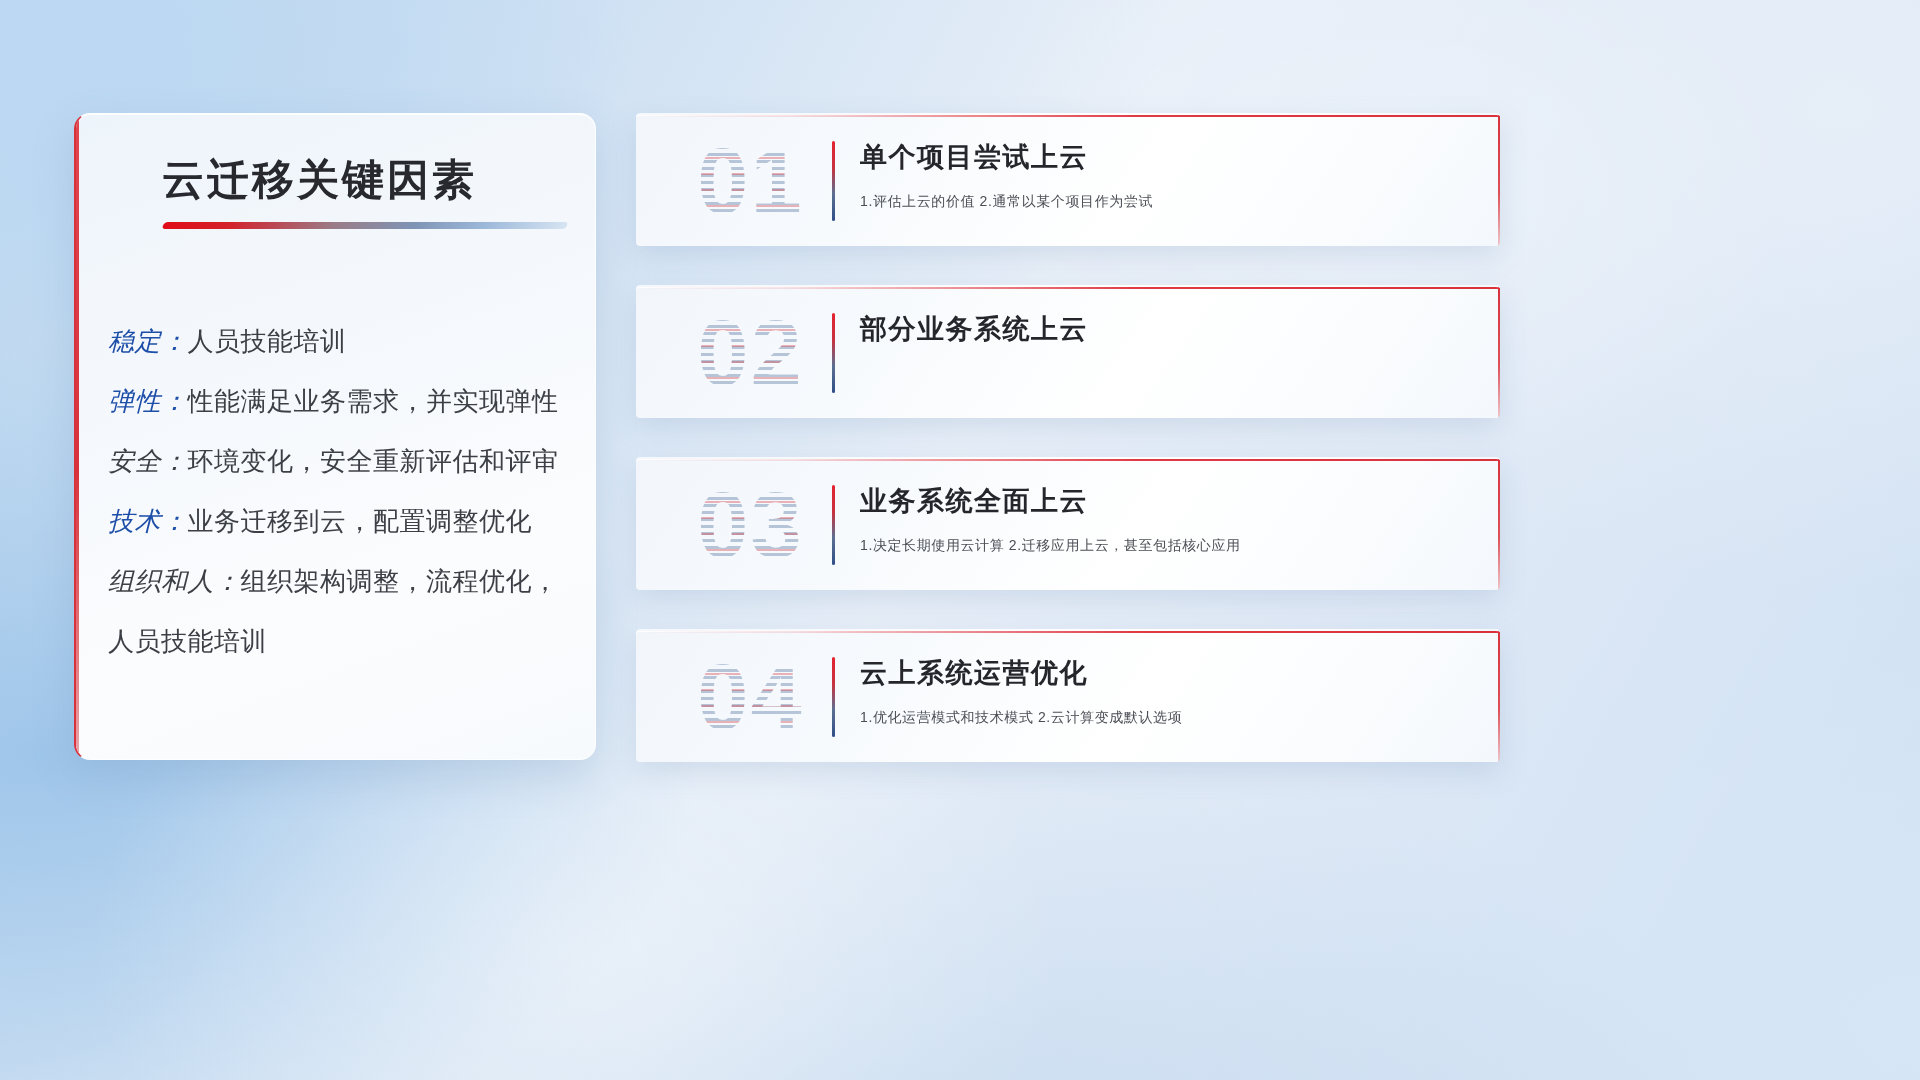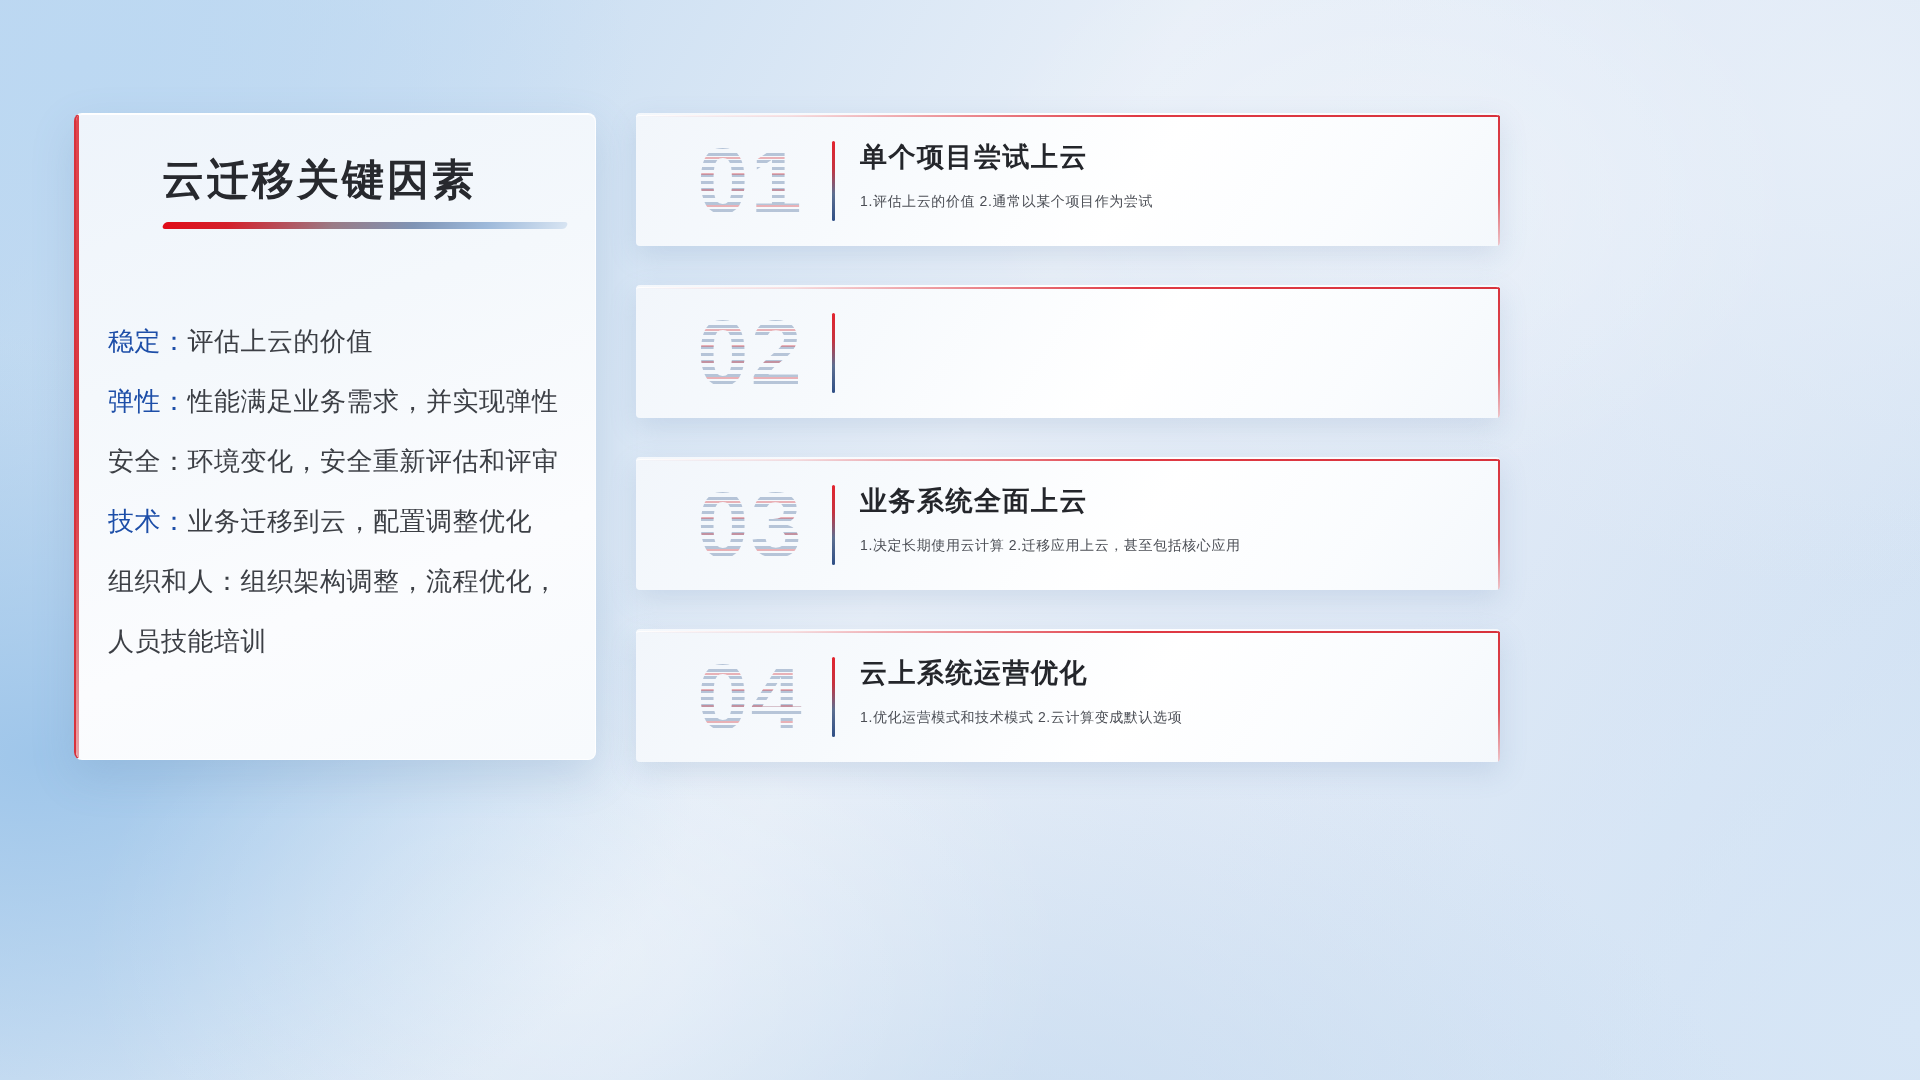--- a/index.html
+++ b/index.html
@@ -21,21 +21,21 @@
   .bg-soft{position:absolute;inset:0;z-index:1;pointer-events:none;
     background:
       radial-gradient(700px 500px at 30% 88%, rgba(255,255,255,.38) 0%, rgba(255,255,255,0) 70%),
       radial-gradient(600px 420px at 72% 18%, rgba(255,255,255,.30) 0%, rgba(255,255,255,0) 70%);
   }
   .stage{position:absolute;inset:0;z-index:2;}
 
   
   .left-card{
     position:absolute;left:74px;top:113px;width:519px;height:645px;
-    border-radius:8px;
+    border-radius:16px;
     background:linear-gradient(160deg,#eef4fb 0%,#f4f8fc 35%,#fbfcfe 70%,#f7fafd 100%);
     border:1px solid rgba(255,255,255,.85);
     border-left:2px solid #d8323c;
     box-shadow:0 16px 44px rgba(86,124,170,.20), inset 0 1px 0 rgba(255,255,255,.9);
     overflow:hidden;
   }
   .left-card::after{content:"";position:absolute;left:0;top:0;bottom:0;width:3px;
     background:linear-gradient(180deg,#e0464f 0%,#d8323c 55%,#e9a4a9 100%);}
   .left-title{
     position:absolute;left:86px;top:38px;width:410px;
@@ -46,21 +46,21 @@
     position:absolute;left:87px;top:108px;width:404px;height:7px;border-radius:4px;
     background:linear-gradient(90deg,#e00c18 0%,#d4202b 16%,#9a7b86 42%,#7f94b5 62%,#9db9da 80%,#d7e4f2 100%);
     transform:skewX(-24deg);
     transform-origin:left center;
   }
   .factors{position:absolute;left:0;right:0;top:197px;}
   .factor{
     padding-left:32px;font-size:26px;line-height:60px;color:#3c3f45;letter-spacing:.5px;
     white-space:nowrap;
   }
-  .factor .k{font-weight:400;}
+  .factor .k{font-weight:400;font-style:italic;}
   .factor.accent .k{color:#1d4ea8;}
   .factor.plain .k{color:#3c3f45;margin-top:33px;}
   .factor.wrap{white-space:normal;padding-right:24px;}
 
   
   .cards{position:absolute;left:636px;top:113px;width:864px;}
   .card{
     position:relative;height:131px;margin-bottom:39px;border-radius:4px;
     background:linear-gradient(125deg,#f2f6fb 0%,#f7fafd 28%,#ffffff 58%,#fafcfe 82%,#f4f8fc 100%);
     border-top:2px solid transparent;
@@ -105,21 +105,21 @@
 
 <div class="bg"></div>
 <div class="bg-soft"></div>
 
 <div class="stage">
 
   <div class="left-card">
     <div class="left-title">云迁移关键因素</div>
     <div class="title-rule"></div>
     <div class="factors" id="factor-list">
-        <div class="factor accent"><span class="k" style="color: rgb(29, 78, 168);">稳定：</span><span class="v">评估上云的价值</span></div>
+        <div class="factor accent"><span class="k" style="color: rgb(29, 78, 168);">稳定：</span><span class="v">人员技能培训</span></div>
         <div class="factor accent"><span class="k" style="color: rgb(29, 78, 168);">弹性：</span><span class="v">性能满足业务需求，并实现弹性</span></div>
         <div class="factor plain"><span class="k" style="color: rgb(60, 63, 69);">安全：</span><span class="v">环境变化，安全重新评估和评审</span></div>
         <div class="factor accent"><span class="k" style="color: rgb(29, 78, 168);">技术：</span><span class="v">业务迁移到云，配置调整优化</span></div>
         <div class="factor plain wrap"><span class="k" style="color: rgb(60, 63, 69); text-align: center;">组织和人：</span><span class="v">组织架构调整，流程优化，人员技能培训</span></div>
       </div>
   </div>
 
   <div class="cards" id="stage-cards">
       <div class="card">
         <div class="card-num">01</div>
@@ -128,20 +128,21 @@
         <div class="card-body">
           <div class="card-title">单个项目尝试上云</div>
           <div class="card-desc">1.评估上云的价值    2.通常以某个项目作为尝试</div>
         </div>
       </div>
       <div class="card">
         <div class="card-num">02</div>
         <div class="card-num-tint">02</div>
         <div class="card-bar"></div>
         <div class="card-body">
+          <div class="card-title">部分业务系统上云</div>
         </div>
       </div>
       <div class="card">
         <div class="card-num">03</div>
         <div class="card-num-tint">03</div>
         <div class="card-bar"></div>
         <div class="card-body">
           <div class="card-title">业务系统全面上云</div>
           <div class="card-desc">1.决定长期使用云计算    2.迁移应用上云，甚至包括核心应用</div>
         </div>

